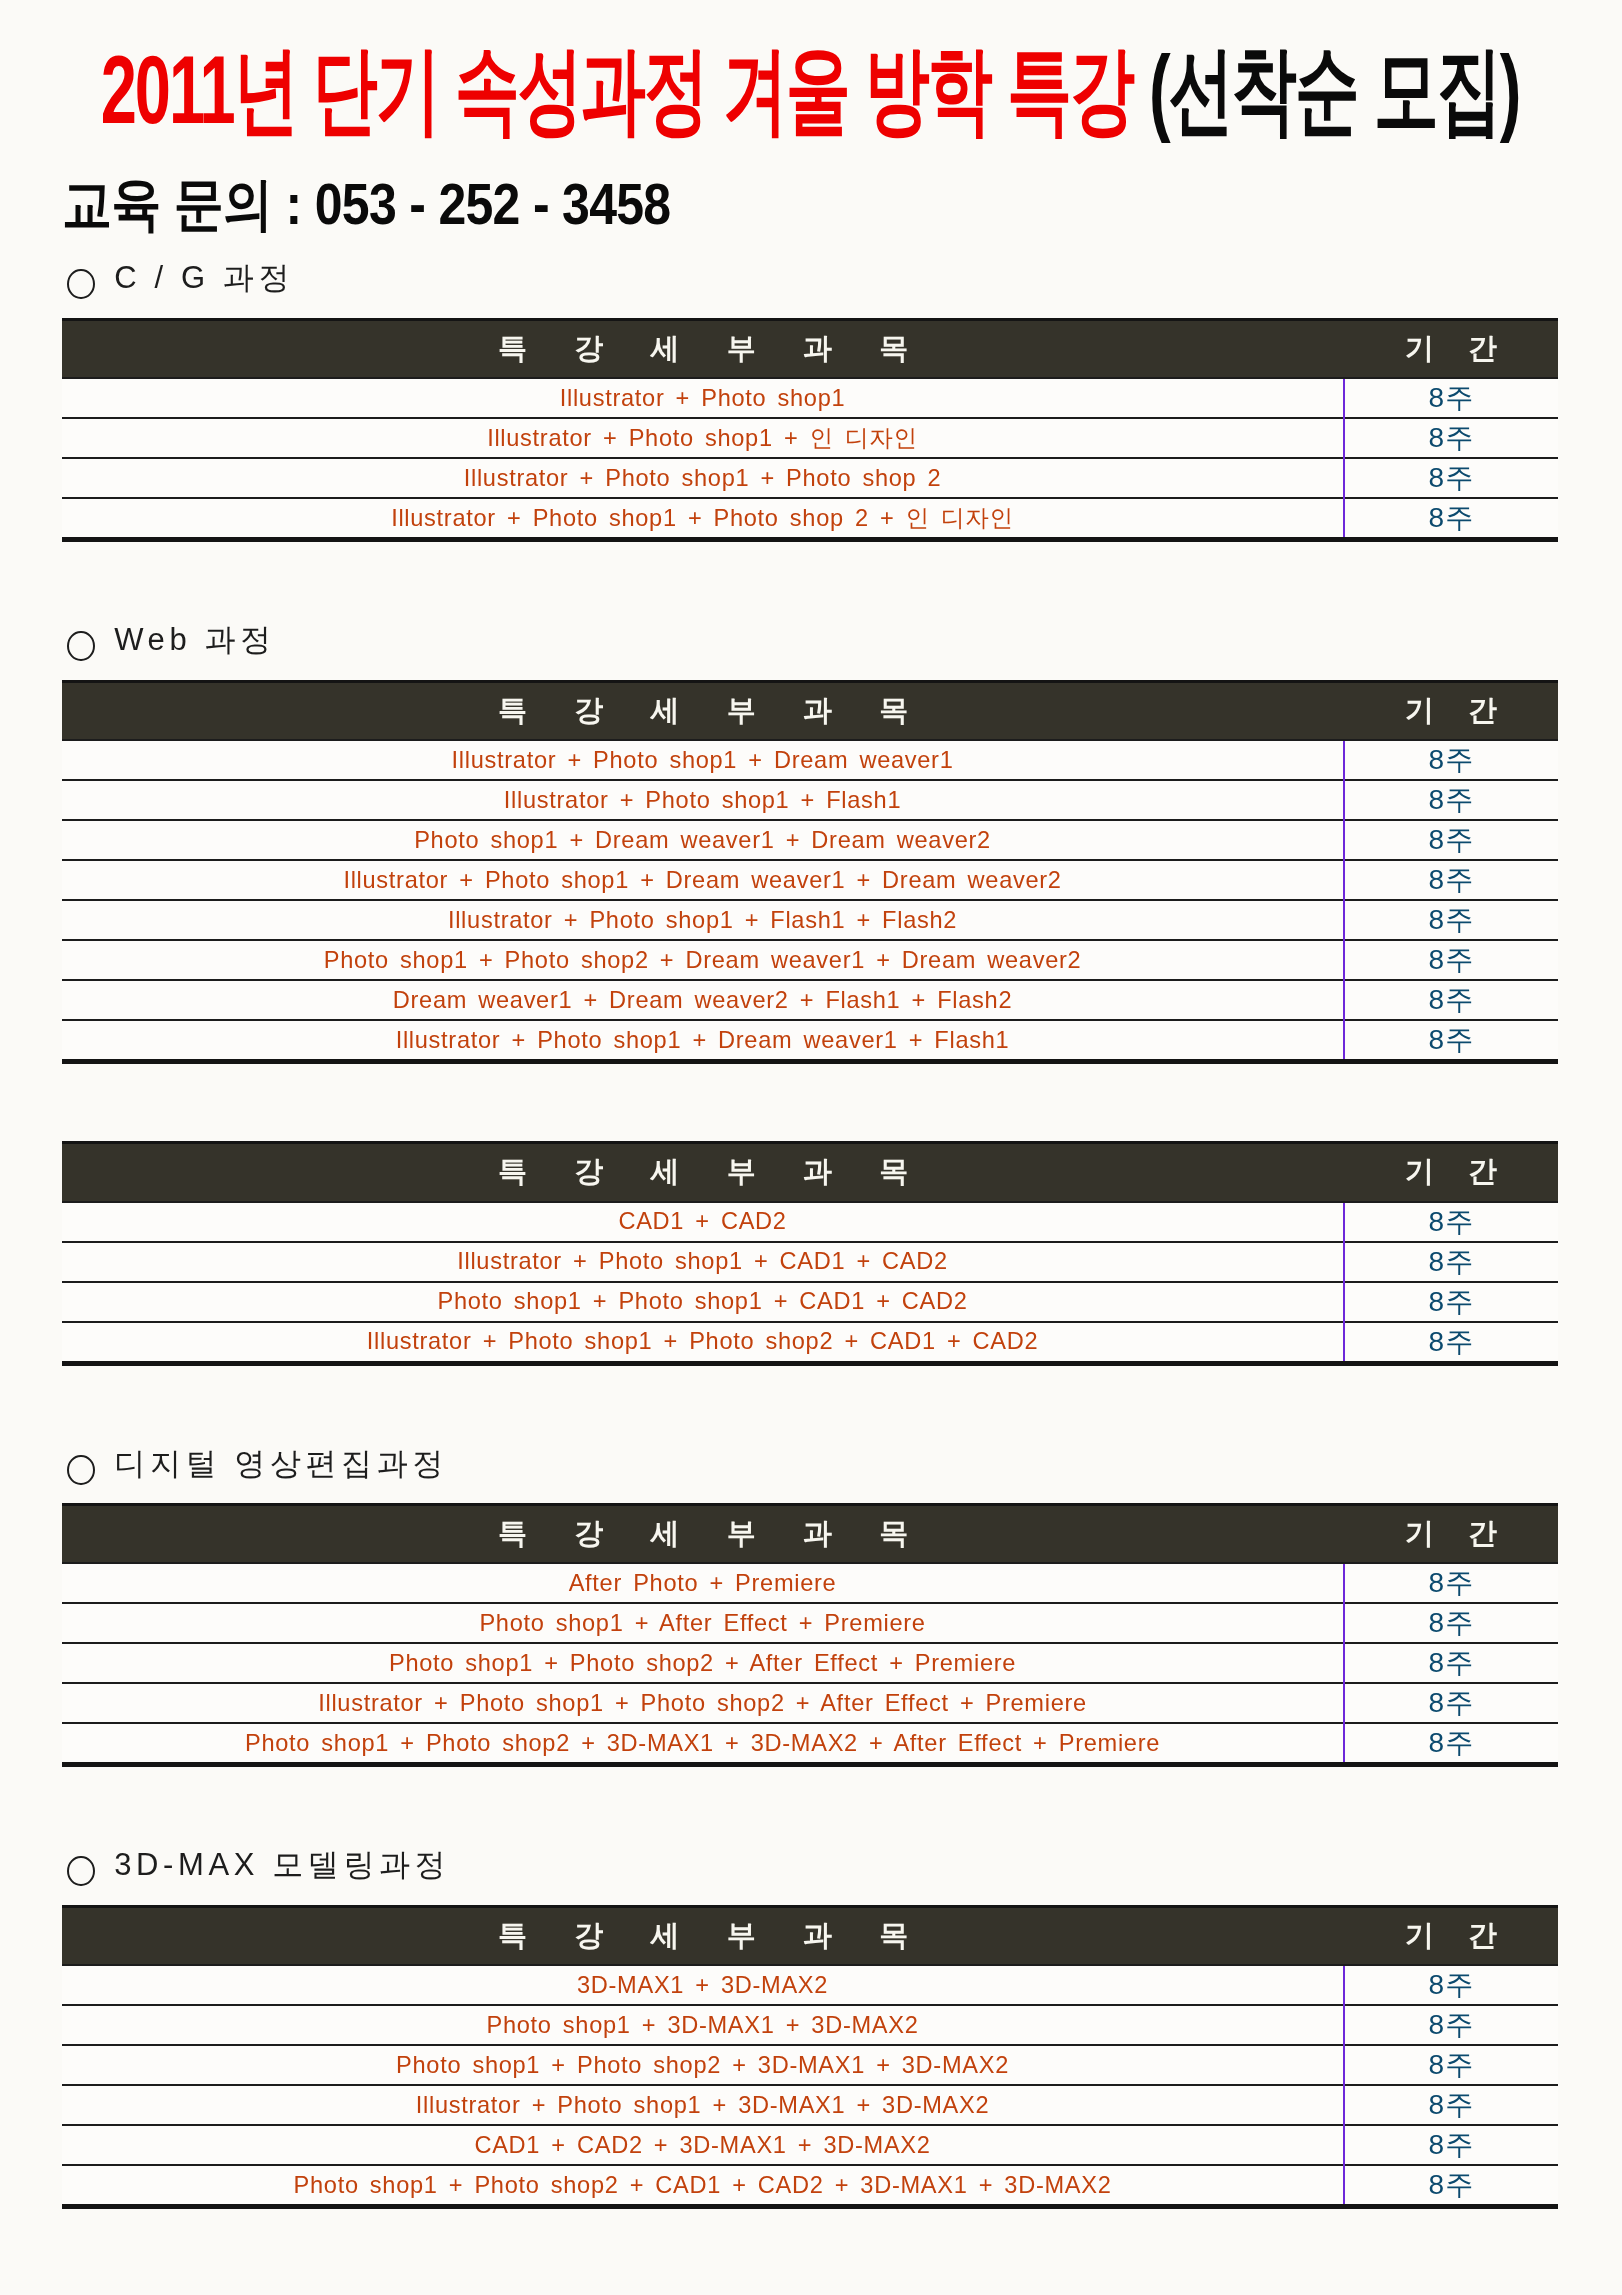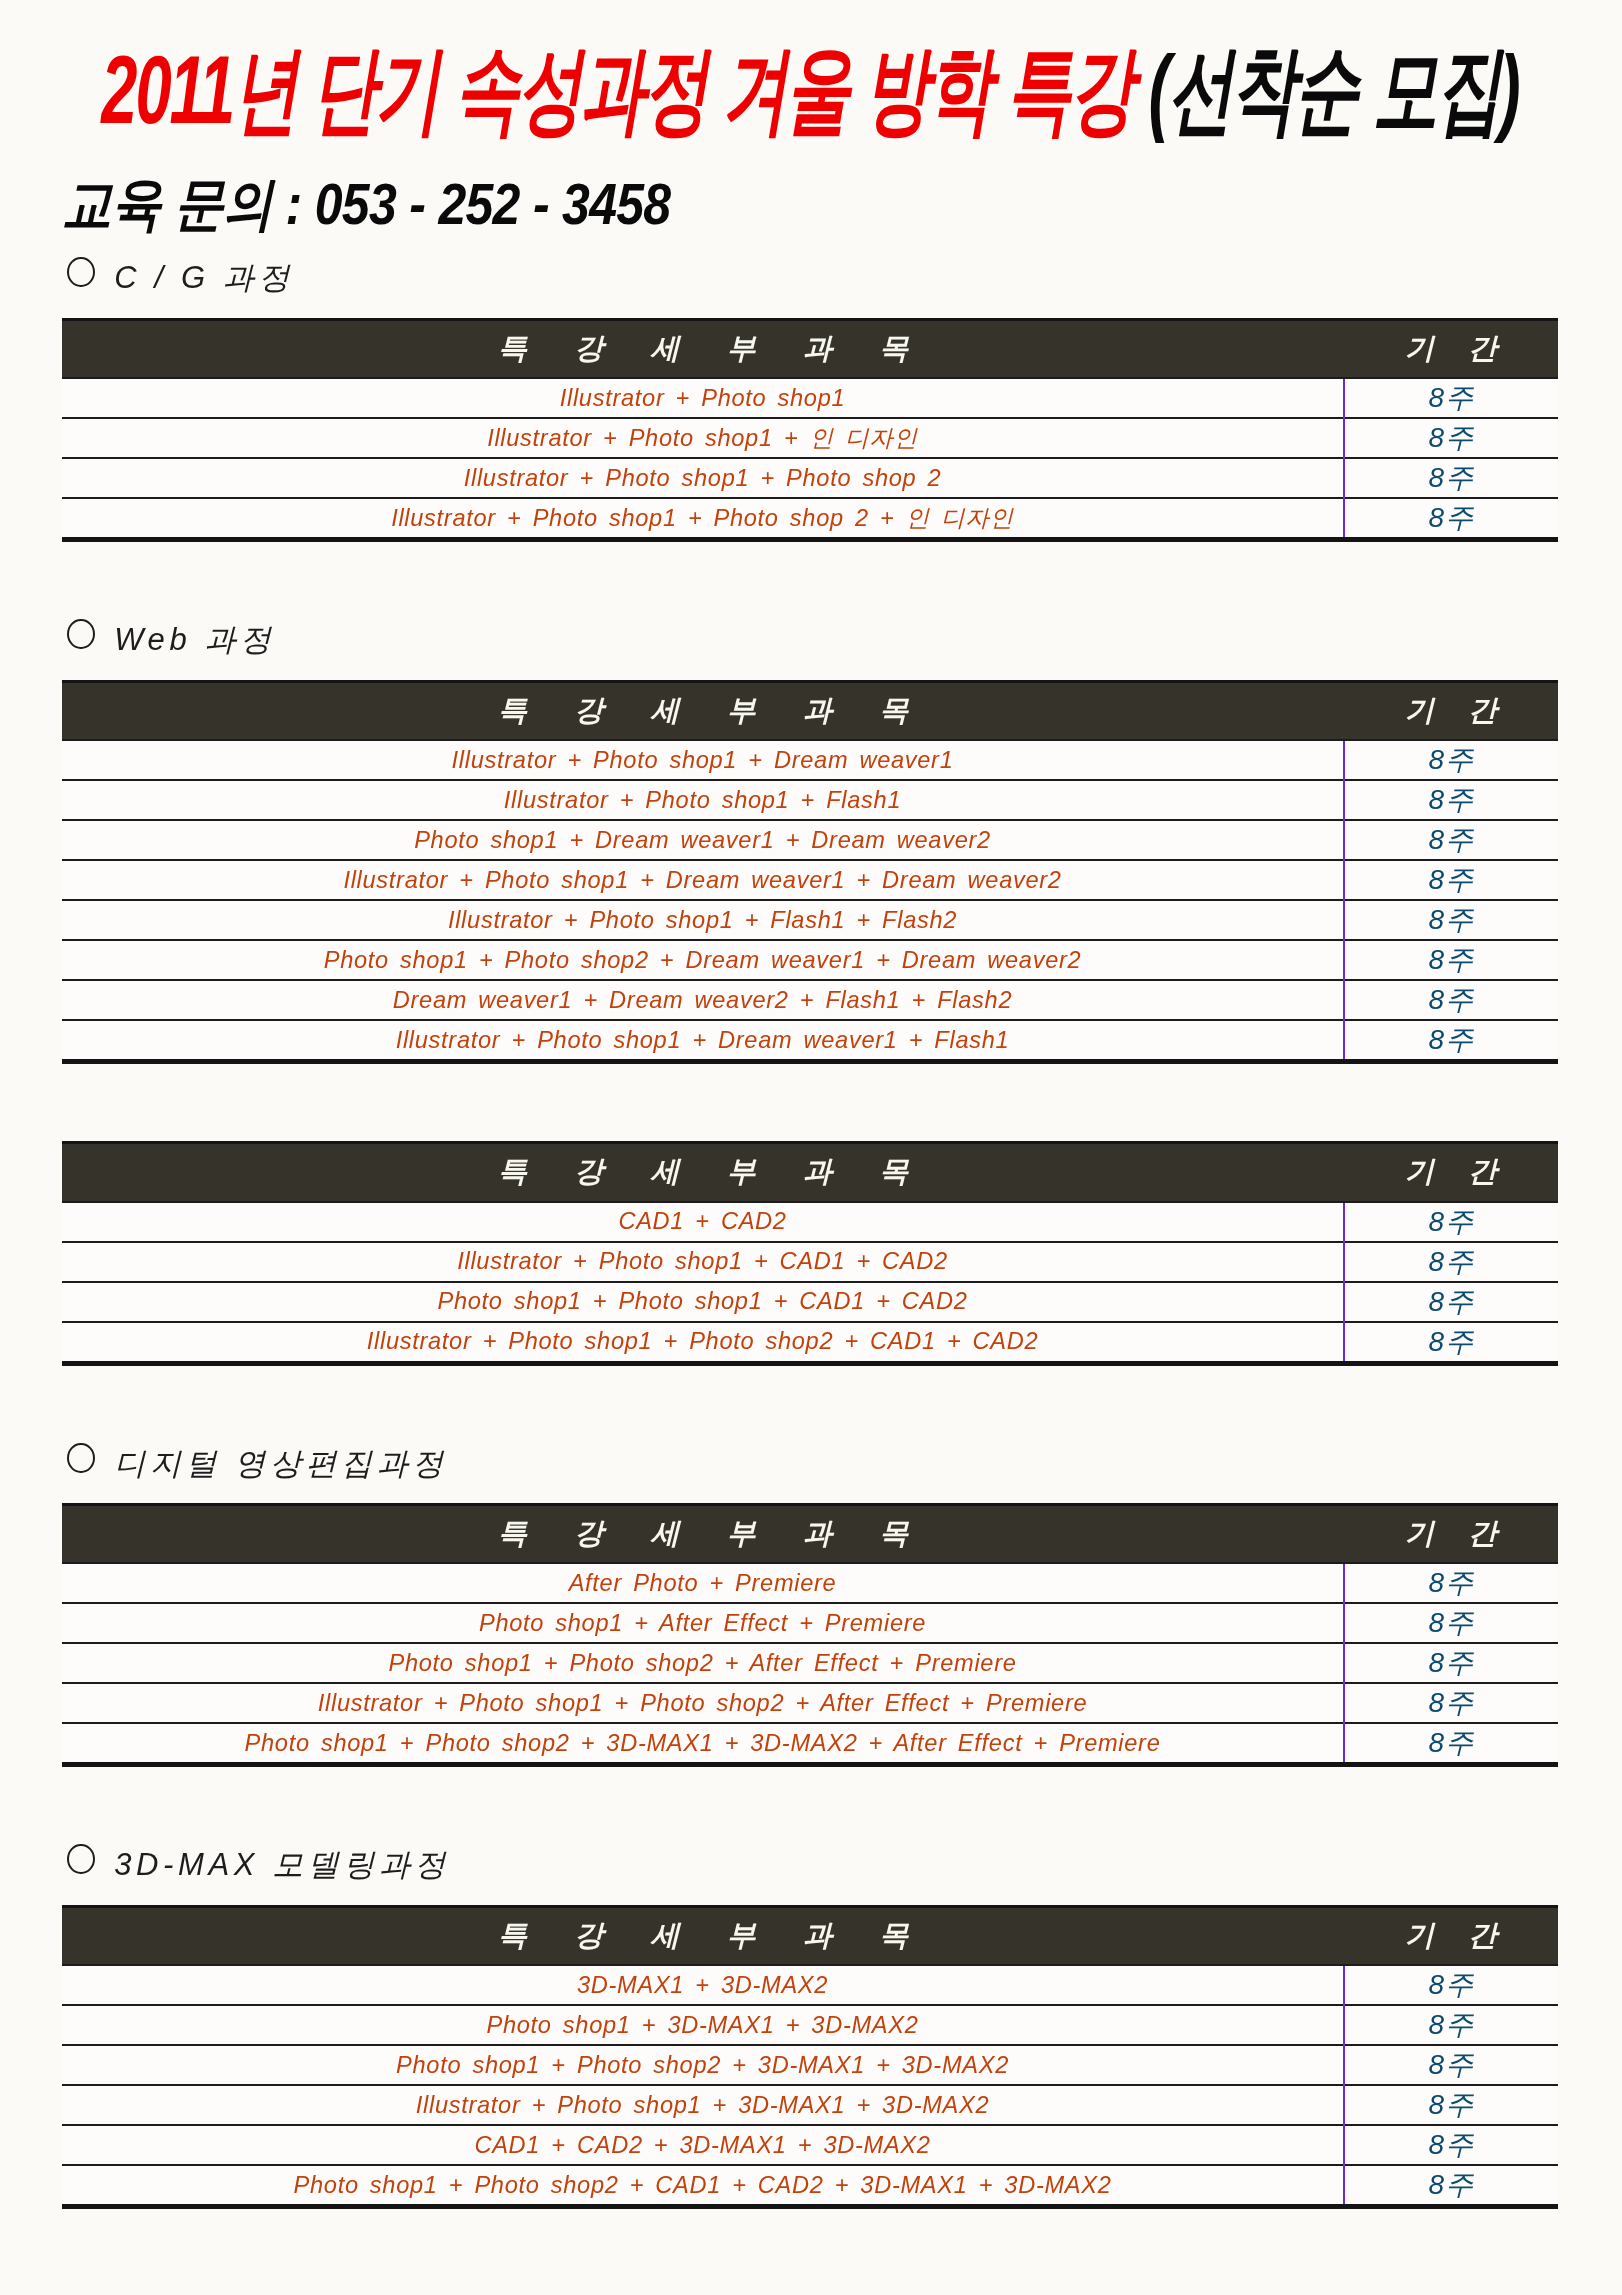--- a/index.html
+++ b/index.html
@@ -6,21 +6,20 @@
   html,body { background:#e8e8e8; }
   body { font-family:"Liberation Sans","DejaVu Sans",sans-serif; }
   .page {
     position:relative;
     width:1623px;
     min-height:2295px;
     margin:0 auto;
     background:#fbfaf7;
     padding:25px 65px 55px 62px;
     overflow:hidden;
-    font-style:italic;
   }
   
   .title-wrap { text-align:center; height:137px; }
   .title-line {
     display:inline-block;
     transform:scaleY(1.48);
     transform-origin:center top;
     font-size:65px;
     font-weight:bold;
     letter-spacing:-2px;
@@ -37,21 +36,21 @@
     font-weight:bold;
     color:#0a0a0a;
     letter-spacing:-0.7px;
     white-space:nowrap;
   }
   
   .section { margin-top:77px; }
   .section:first-of-type { margin-top:19.6px; }
   .section-heading {
     display:flex;
-    align-items:flex-start;
+    align-items:flex-end;
     gap:19.6px;
     font-size:31px;
     letter-spacing:4.6px;
     color:#1d1d1d;
     margin-bottom:18.3px;
     margin-left:5.2px;
   }
   .bullet {
     flex:0 0 auto;
     width:27.5px; height:30px;

